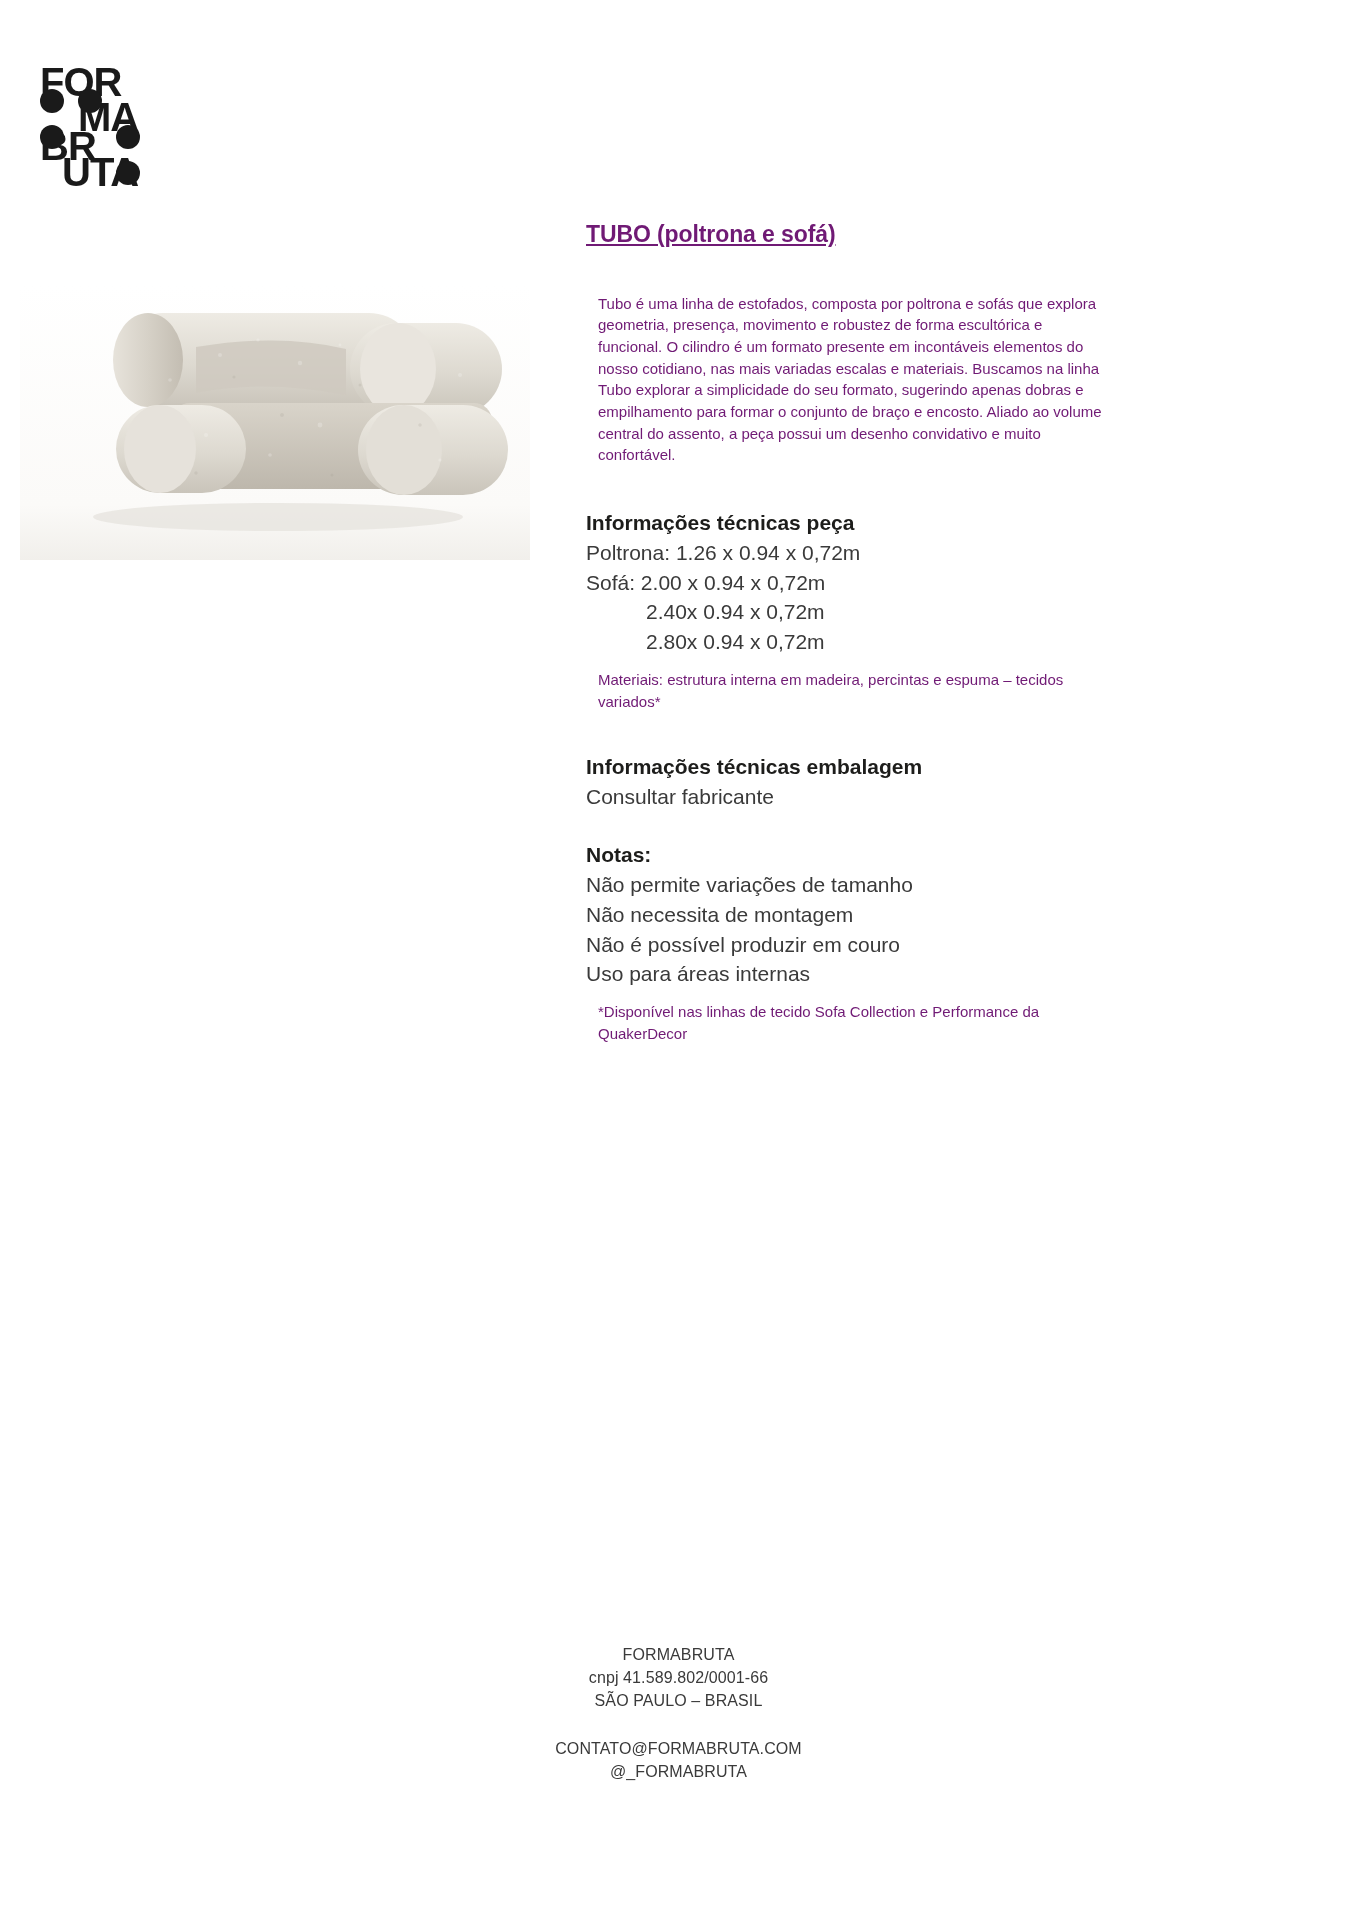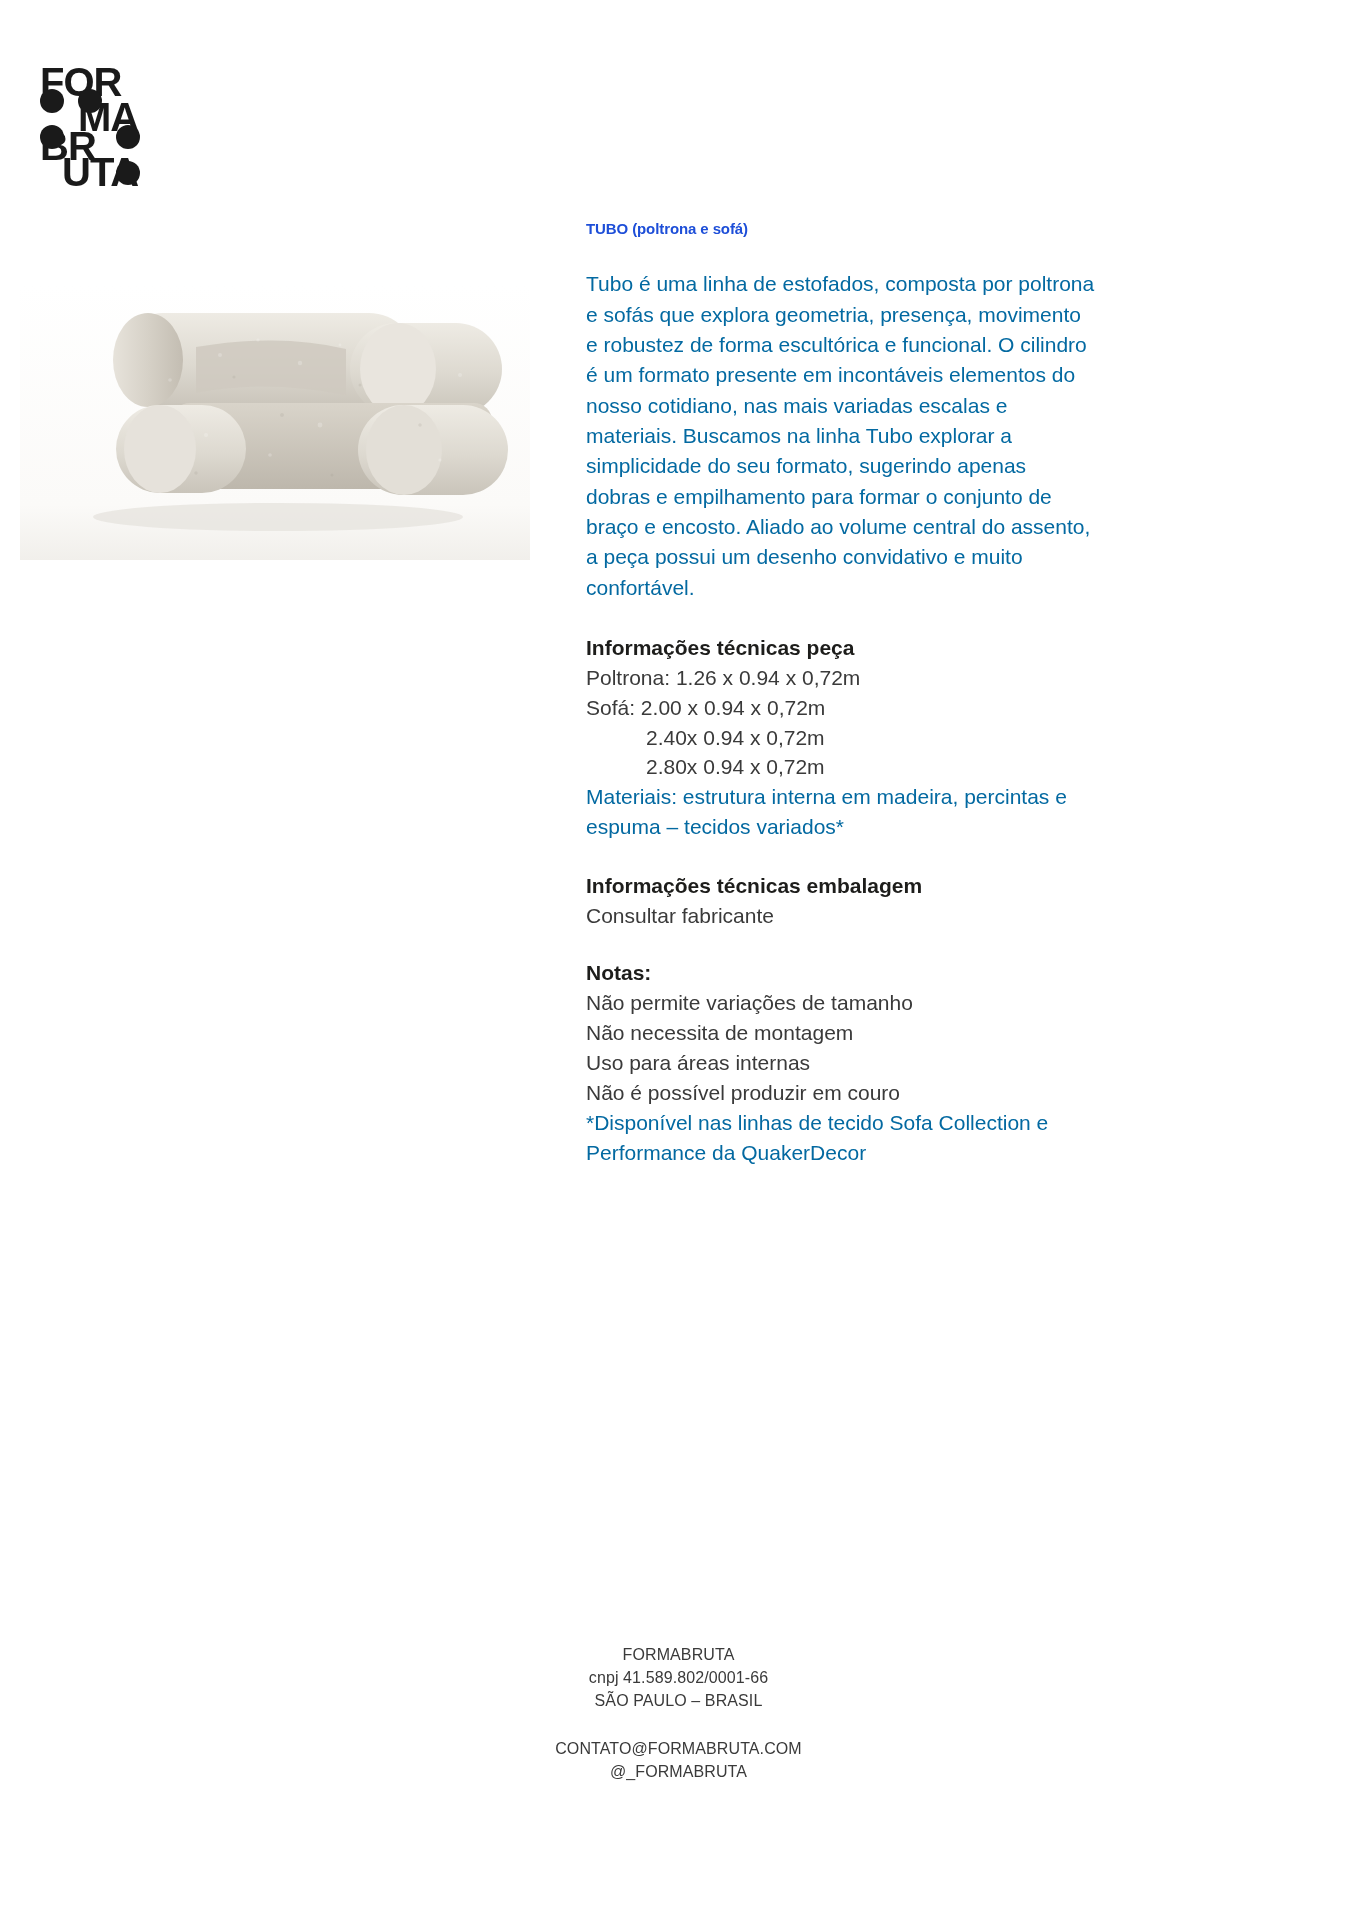--- a/index.html
+++ b/index.html
@@ -39,39 +39,40 @@
   .product-figure svg { display:block; }
 
   
   .content {
     position: absolute;
     left: 586px;
     top: 218px;
     width: 520px;
   }
   .h-title {
-    font-size: 15px;
+    font-size: 23px;
     font-weight: bold;
     letter-spacing: -0.1px;
     line-height: 1.42;
-    color: #1d4ed8;
-    margin: 0;
+    color: #701a75;
+    margin: 0;
+    text-decoration: underline;
   }
   .line {
     font-size: 21px;
     line-height: 1.42;
     color: #3a3a3a;
     margin: 0;
     font-weight: 400;
   }
   .para {
-    font-size: 21px;
+    font-size: 15px;
     line-height: 1.445;
-    color: #0369a1;
-    margin: 0;
+    color: #701a75;
+    margin: 12px;
     font-weight: 400;
     width: 510px;
   }
   .section-head {
     font-size: 21px;
     font-weight: bold;
     color: #1d1d1b;
     line-height: 1.42;
     margin: 0;
   }
@@ -203,22 +204,22 @@
   <div class="gap-md"></div>
 
   <h2 class="section-head">Informações técnicas embalagem</h2>
   <p class="line">Consultar fabricante</p>
 
   <div class="gap-md"></div>
 
   <h2 class="section-head">Notas:</h2>
   <p class="line">Não permite variações de tamanho</p>
   <p class="line">Não necessita de montagem</p>
+  <p class="line">Não é possível produzir em couro</p>
   <p class="line">Uso para áreas internas</p>
-  <p class="line">Não é possível produzir em couro</p>
   <p class="para">*Disponível nas linhas de tecido Sofa Collection e Performance da QuakerDecor</p>
 
 </div>
 
 <div class="footer">
   <p class="footer-line">FORMABRUTA</p>
   <p class="footer-line">cnpj 41.589.802/0001-66</p>
   <p class="footer-line">SÃO PAULO – BRASIL</p>
   <div class="footer-gap"></div>
   <p class="footer-line">CONTATO@FORMABRUTA.COM</p>

